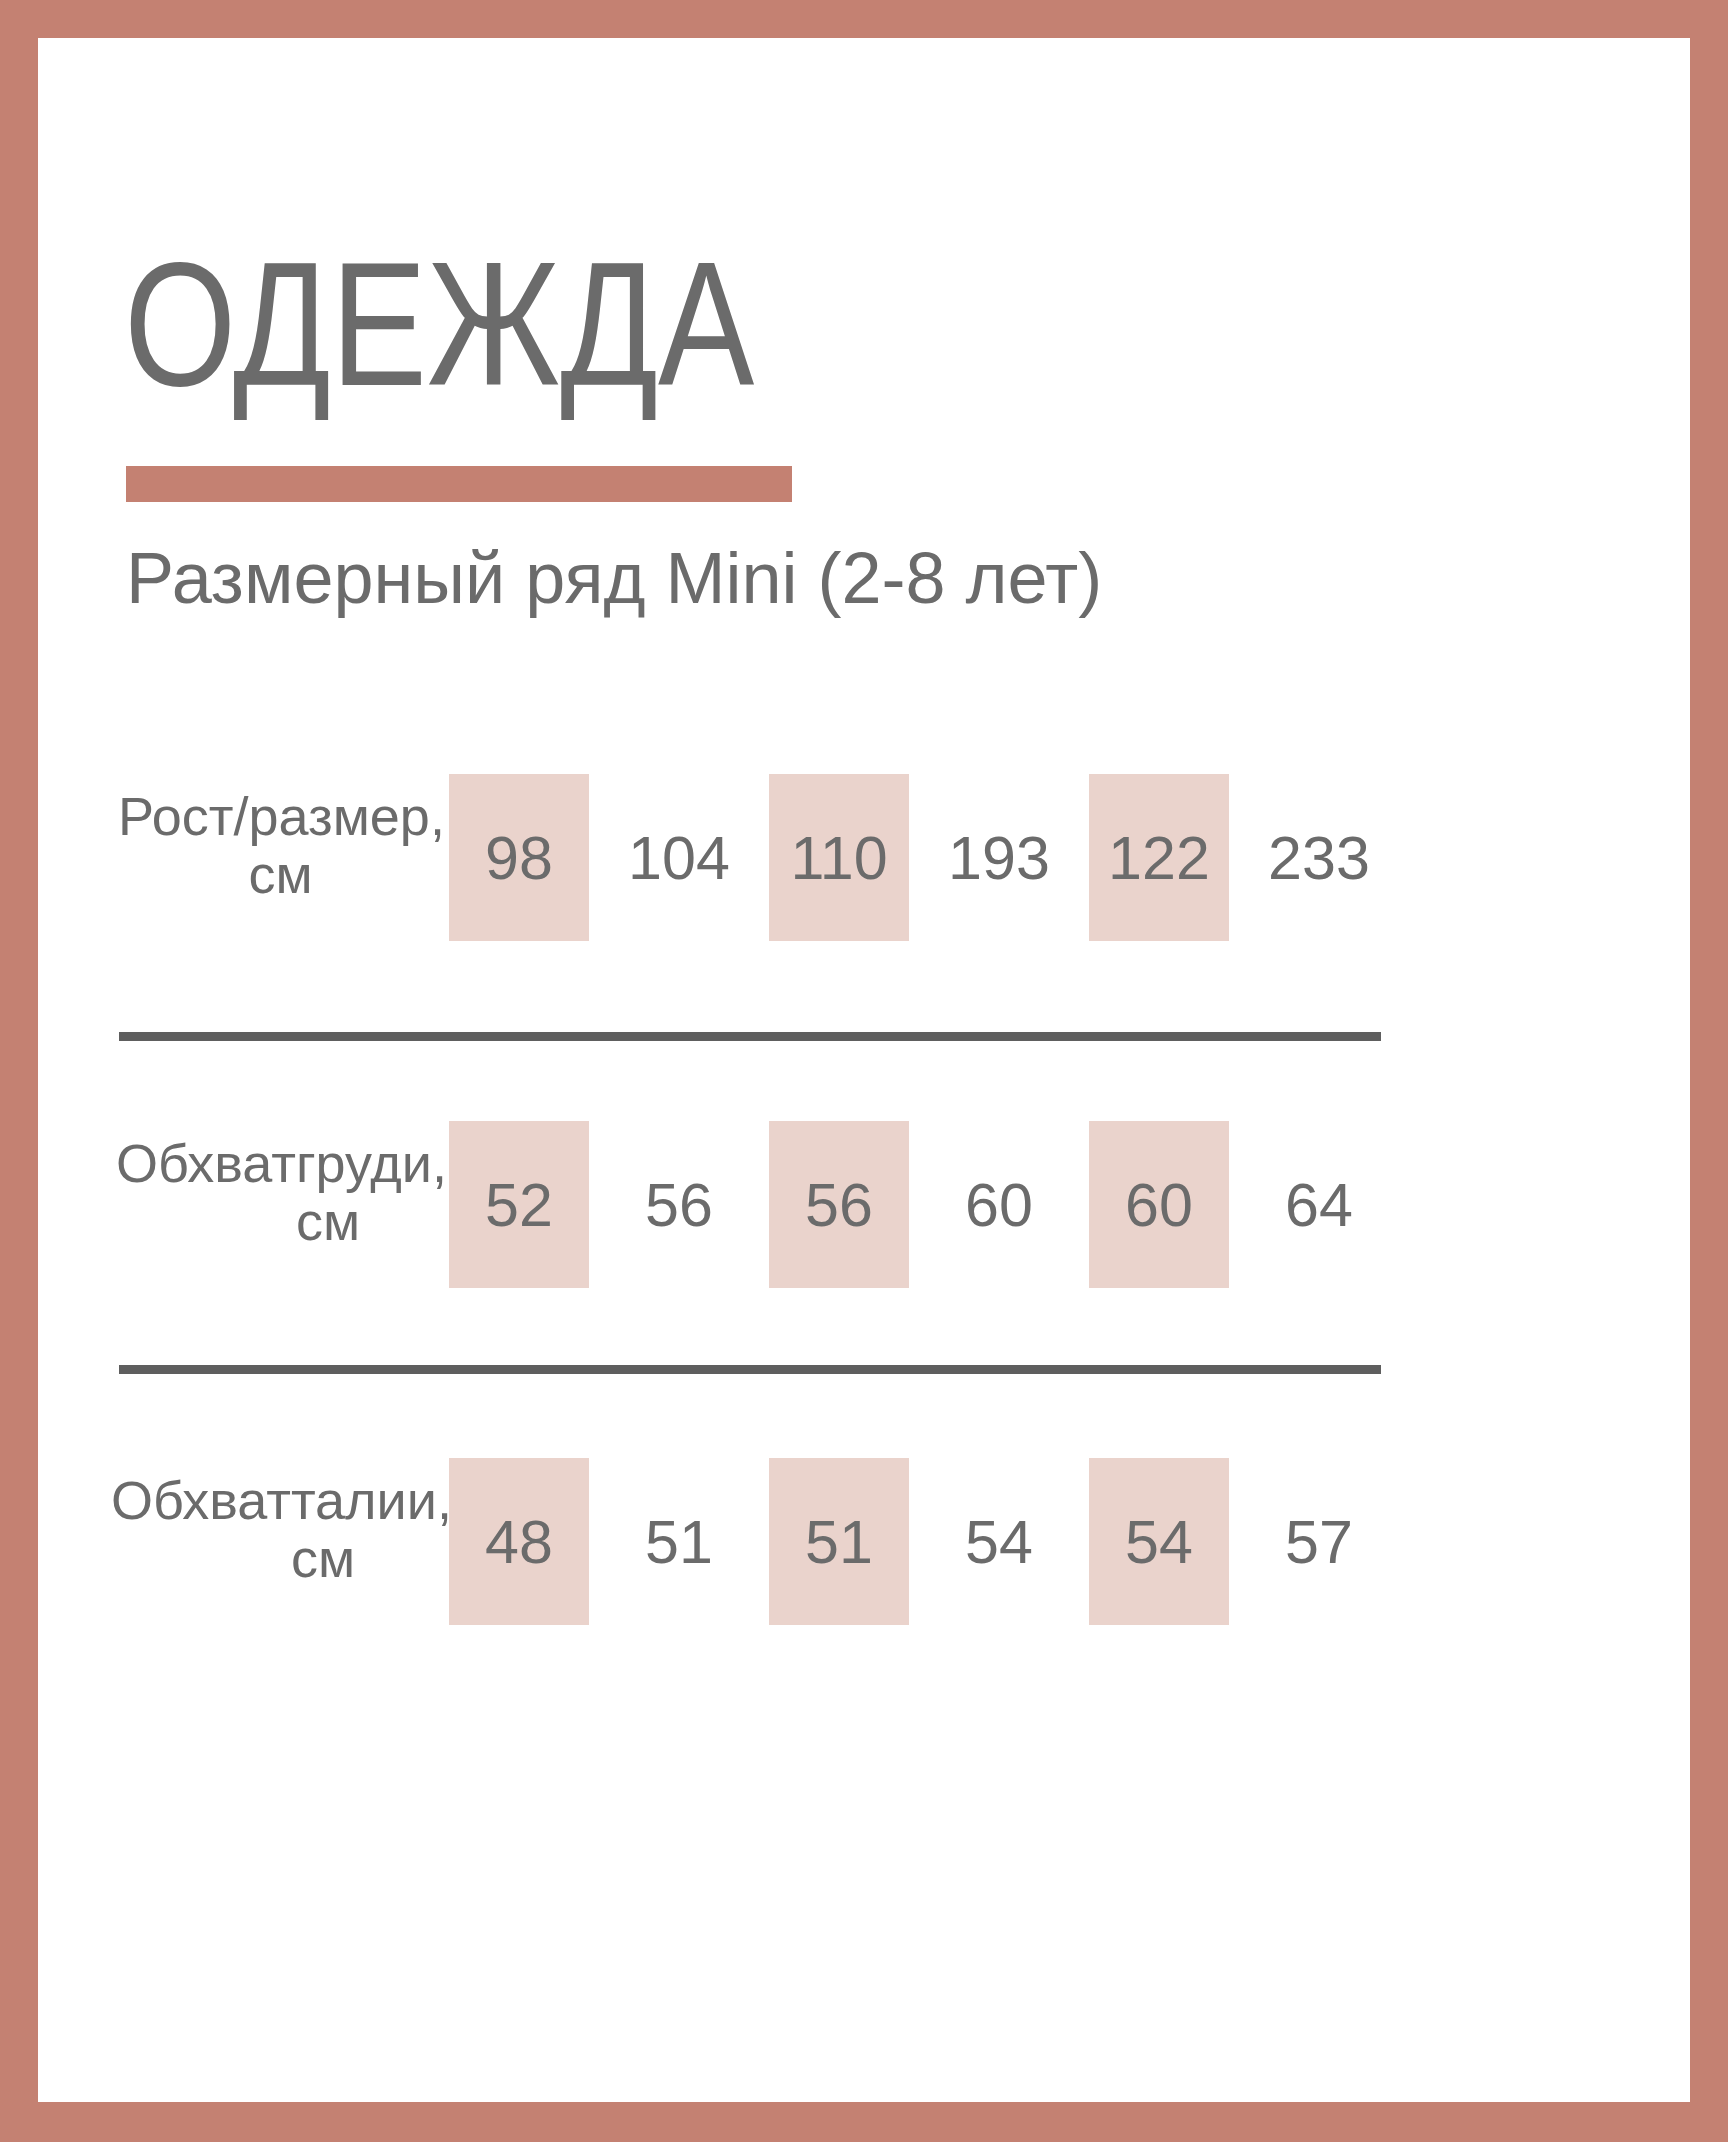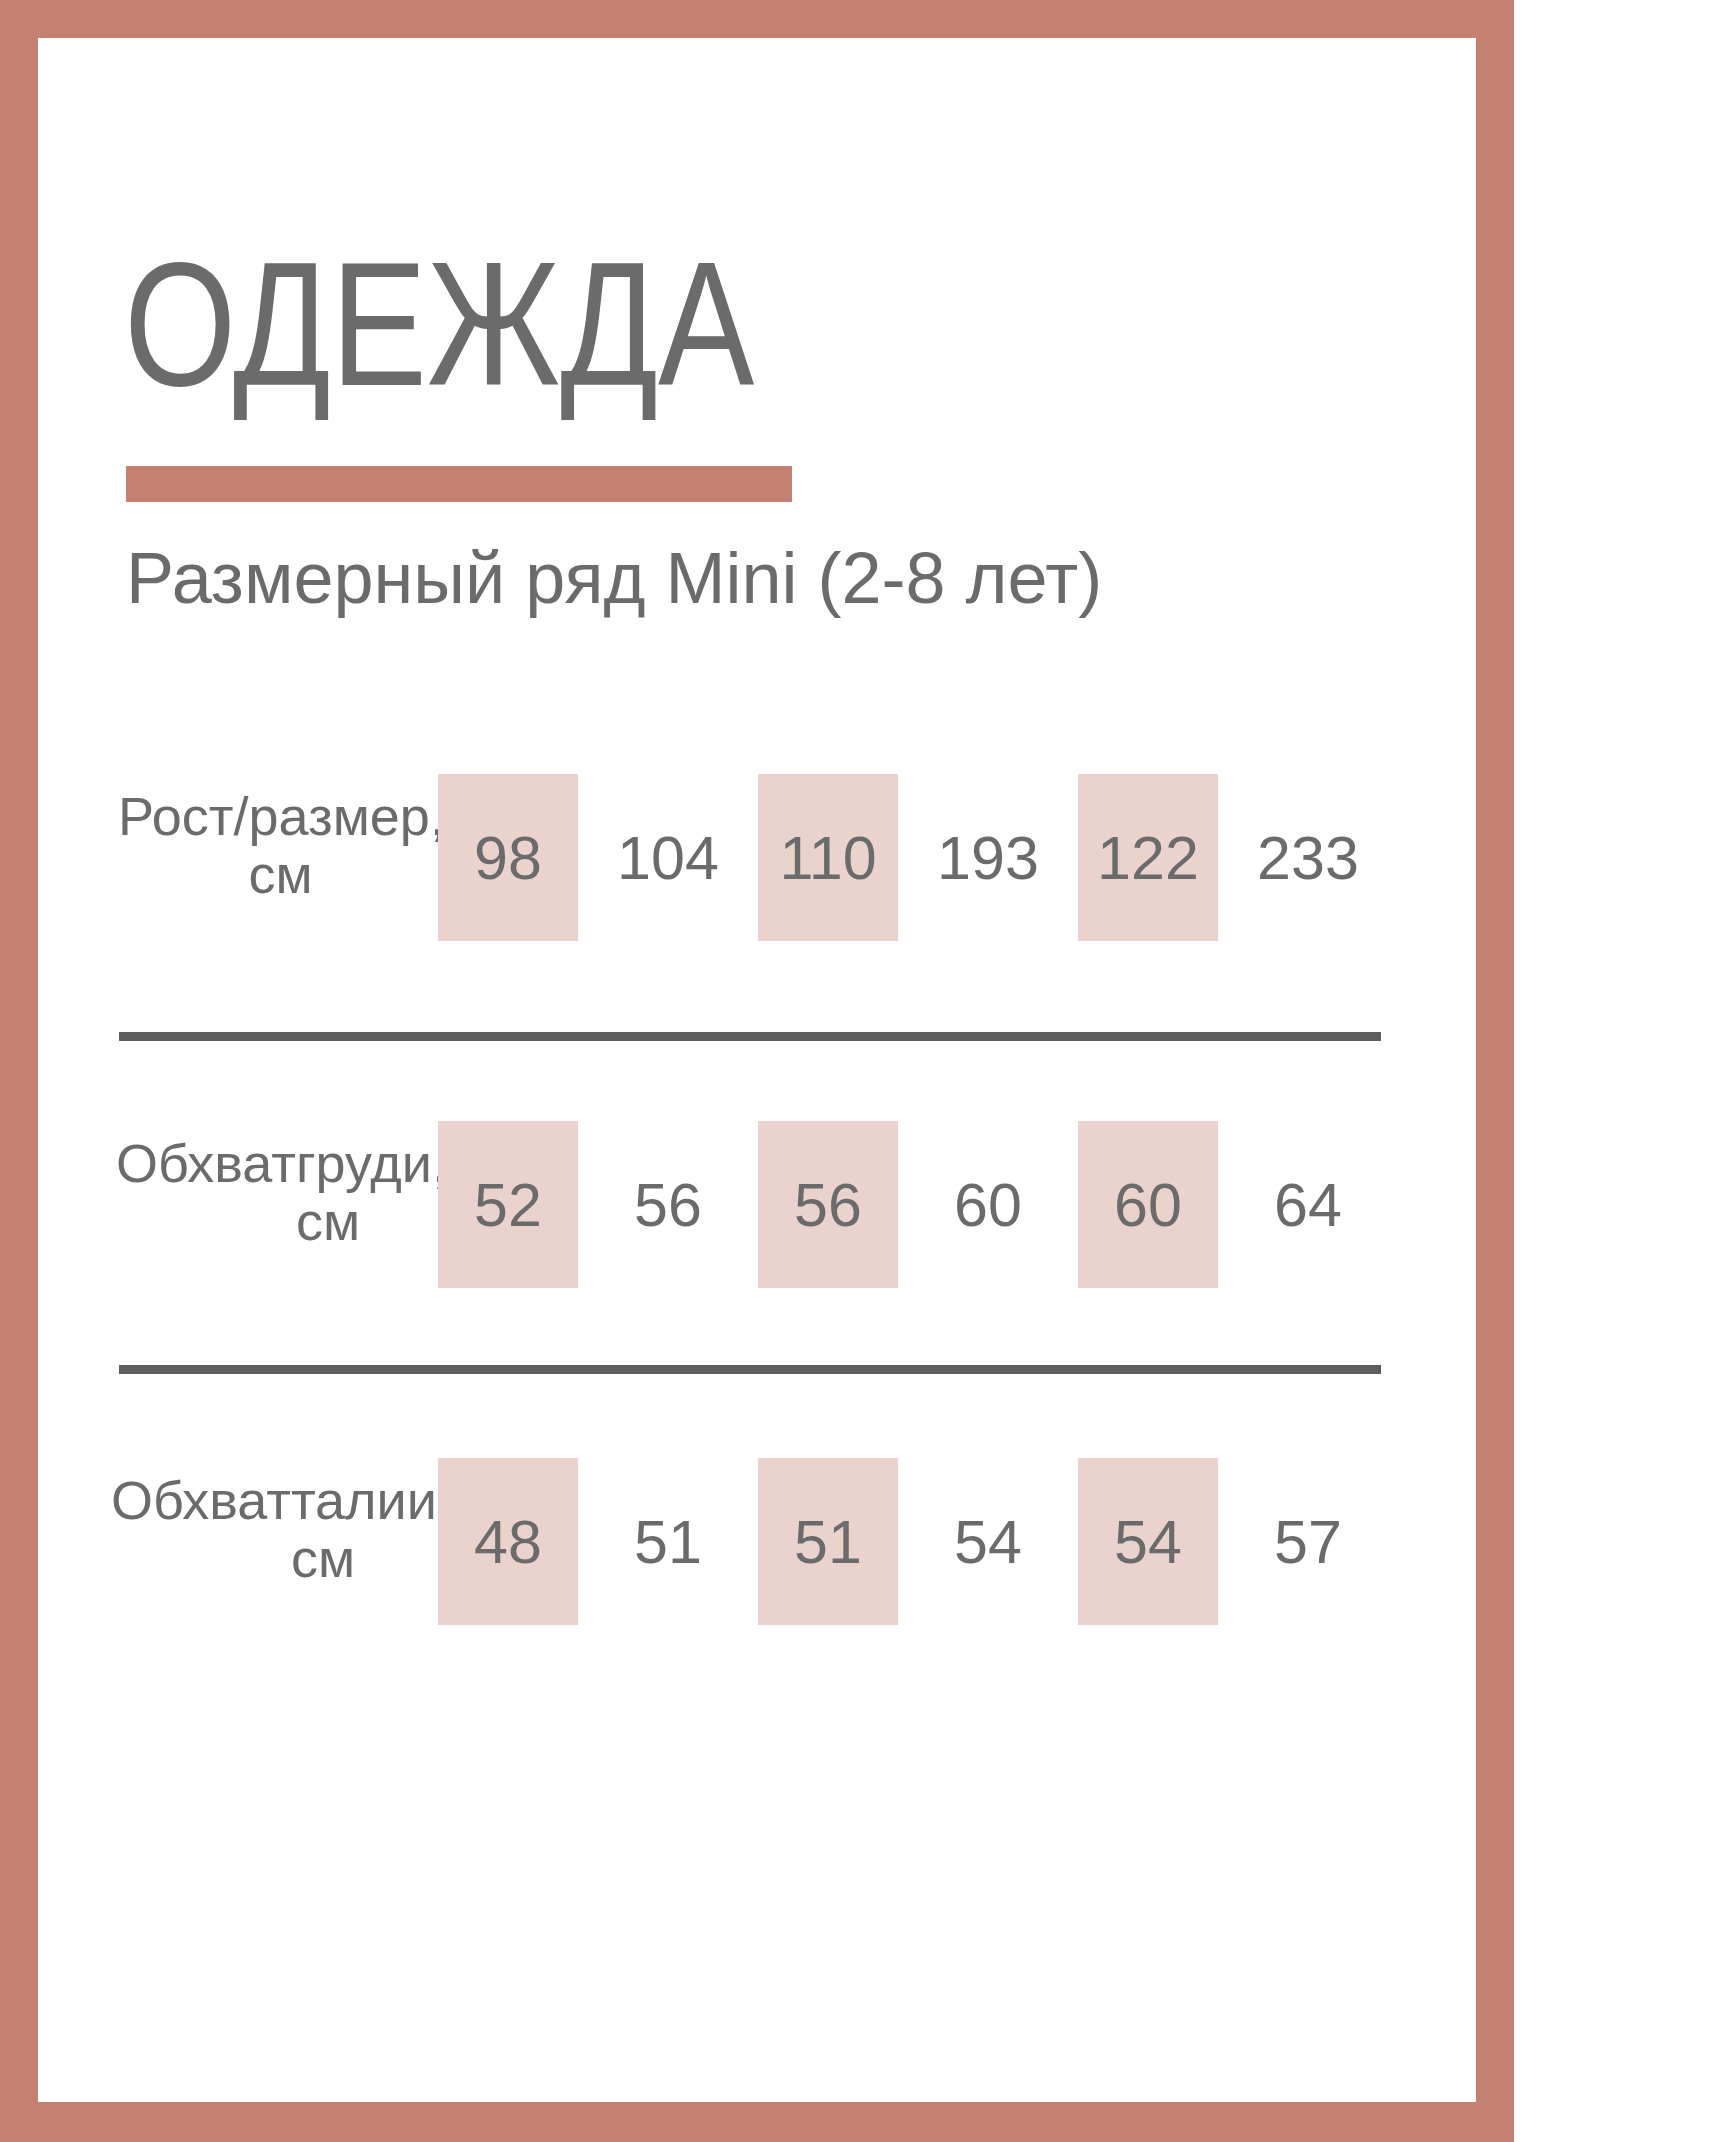--- a/index.html
+++ b/index.html
@@ -8,21 +8,21 @@
     --highlight:#EAD3CC;
     --text:#6B6B6B;
     --divider:#5E5E5E;
   }
   *{margin:0;padding:0;box-sizing:border-box;}
   html,body{background:#fff;}
   body{font-family:"Liberation Sans","DejaVu Sans",sans-serif;}
 
   .page{
     position:relative;
-    width:1514px;height:2142px;
+    width:1728px;height:2142px;
     background:var(--frame,#C48172);
     overflow:hidden;
   }
   .inner{
     position:absolute;
     left:38px;top:38px;right:38px;bottom:40px;
     background:#ffffff;
   }
   .page-title{
     position:absolute;
@@ -68,21 +68,21 @@
     width:311px;height:167px;
     display:flex;
     justify-content:center;
     font-size:54px;
     line-height:1.08;
     color:var(--text,#6B6B6B);
     padding-top:12.6px;
   }
   .cells{
     position:absolute;
-    left:428px;top:0;
+    left:439px;top:0;
     height:167px;
     display:flex;
     text-align:right;
   }
   .cell{
     width:160px;height:167px;
     display:flex;
     align-items:center;
     justify-content:center;
   }

